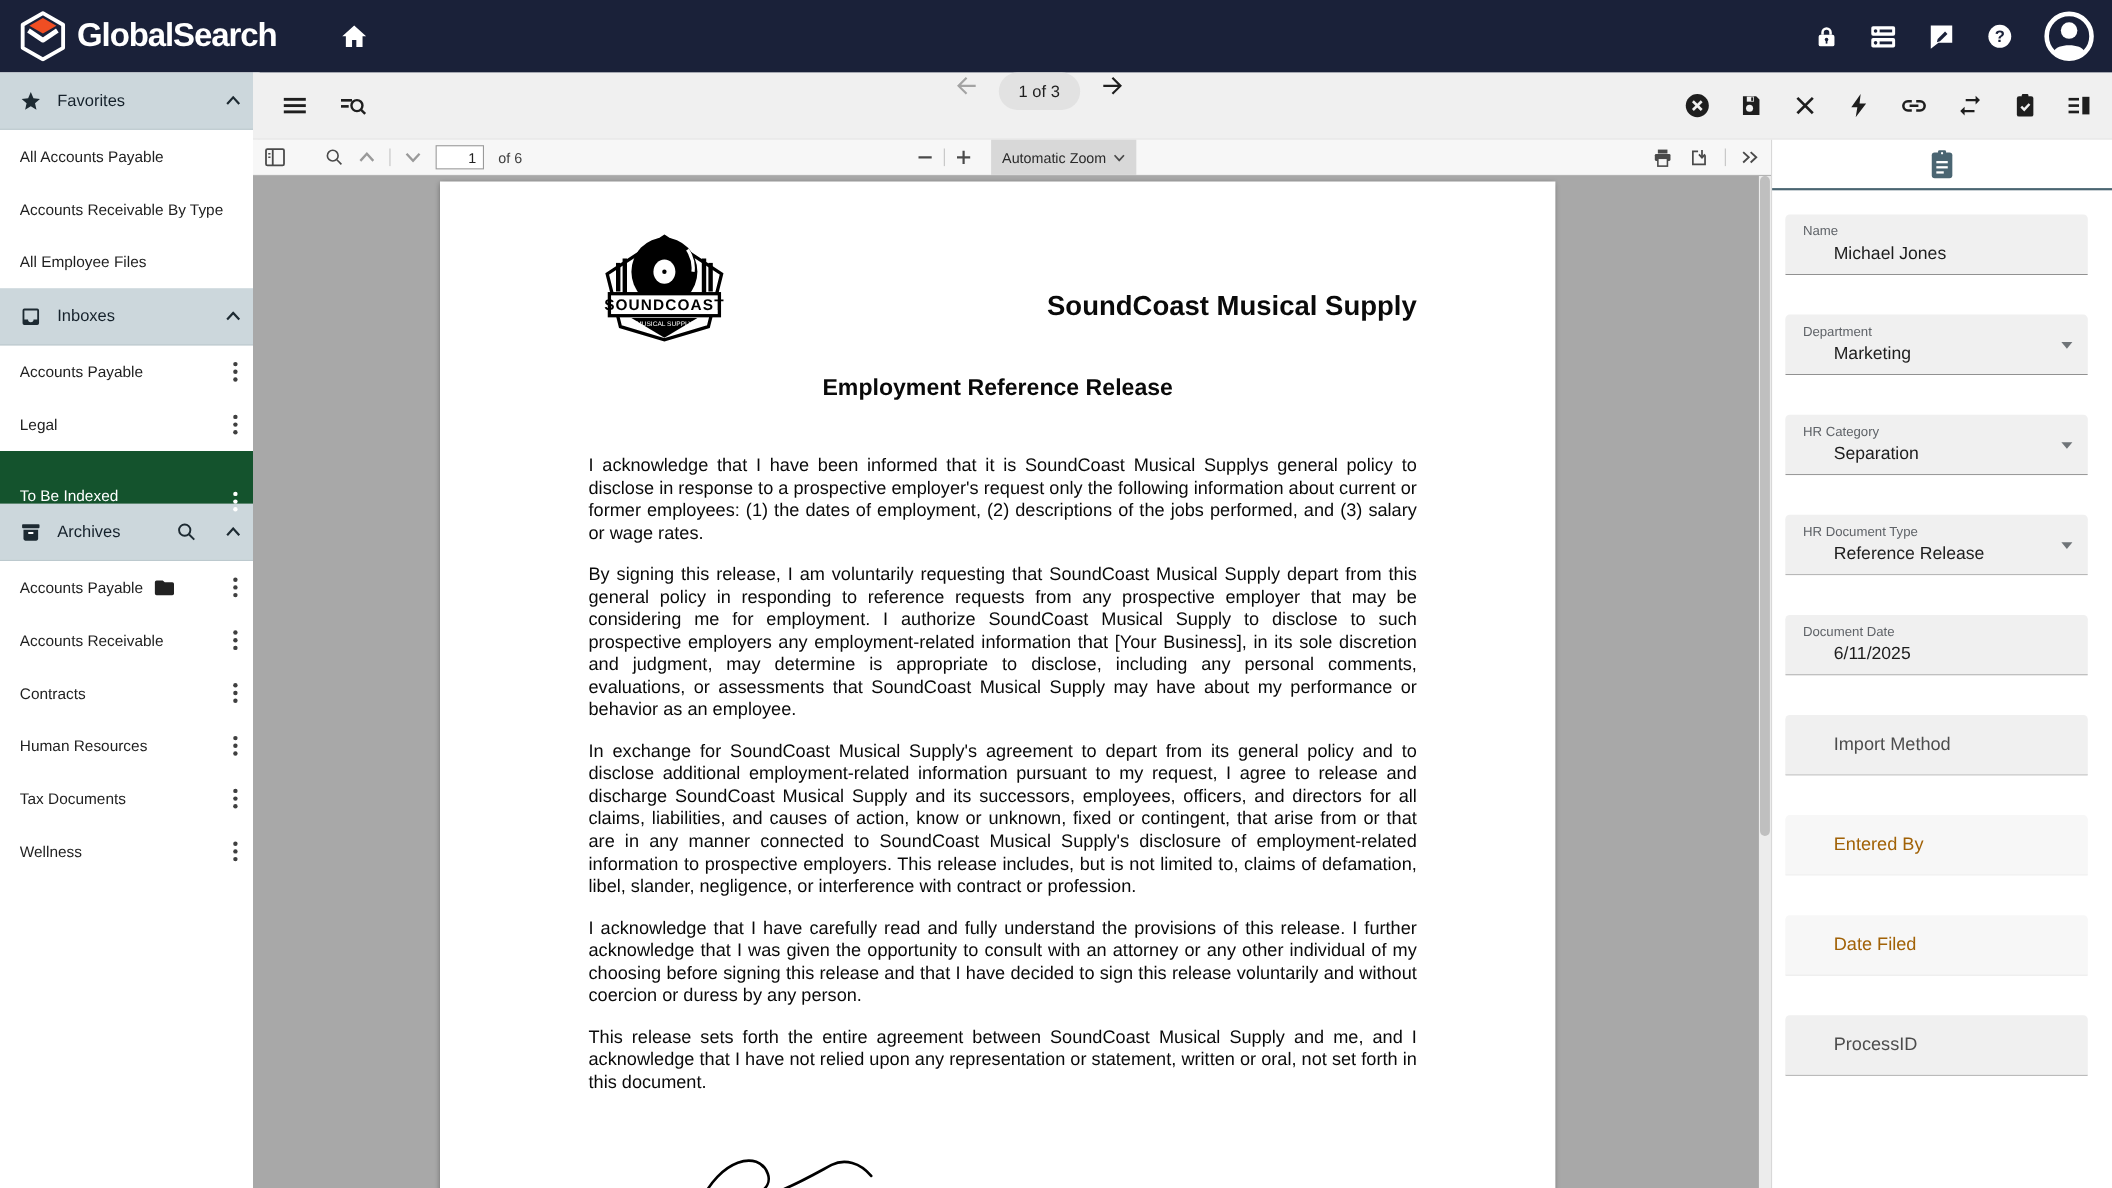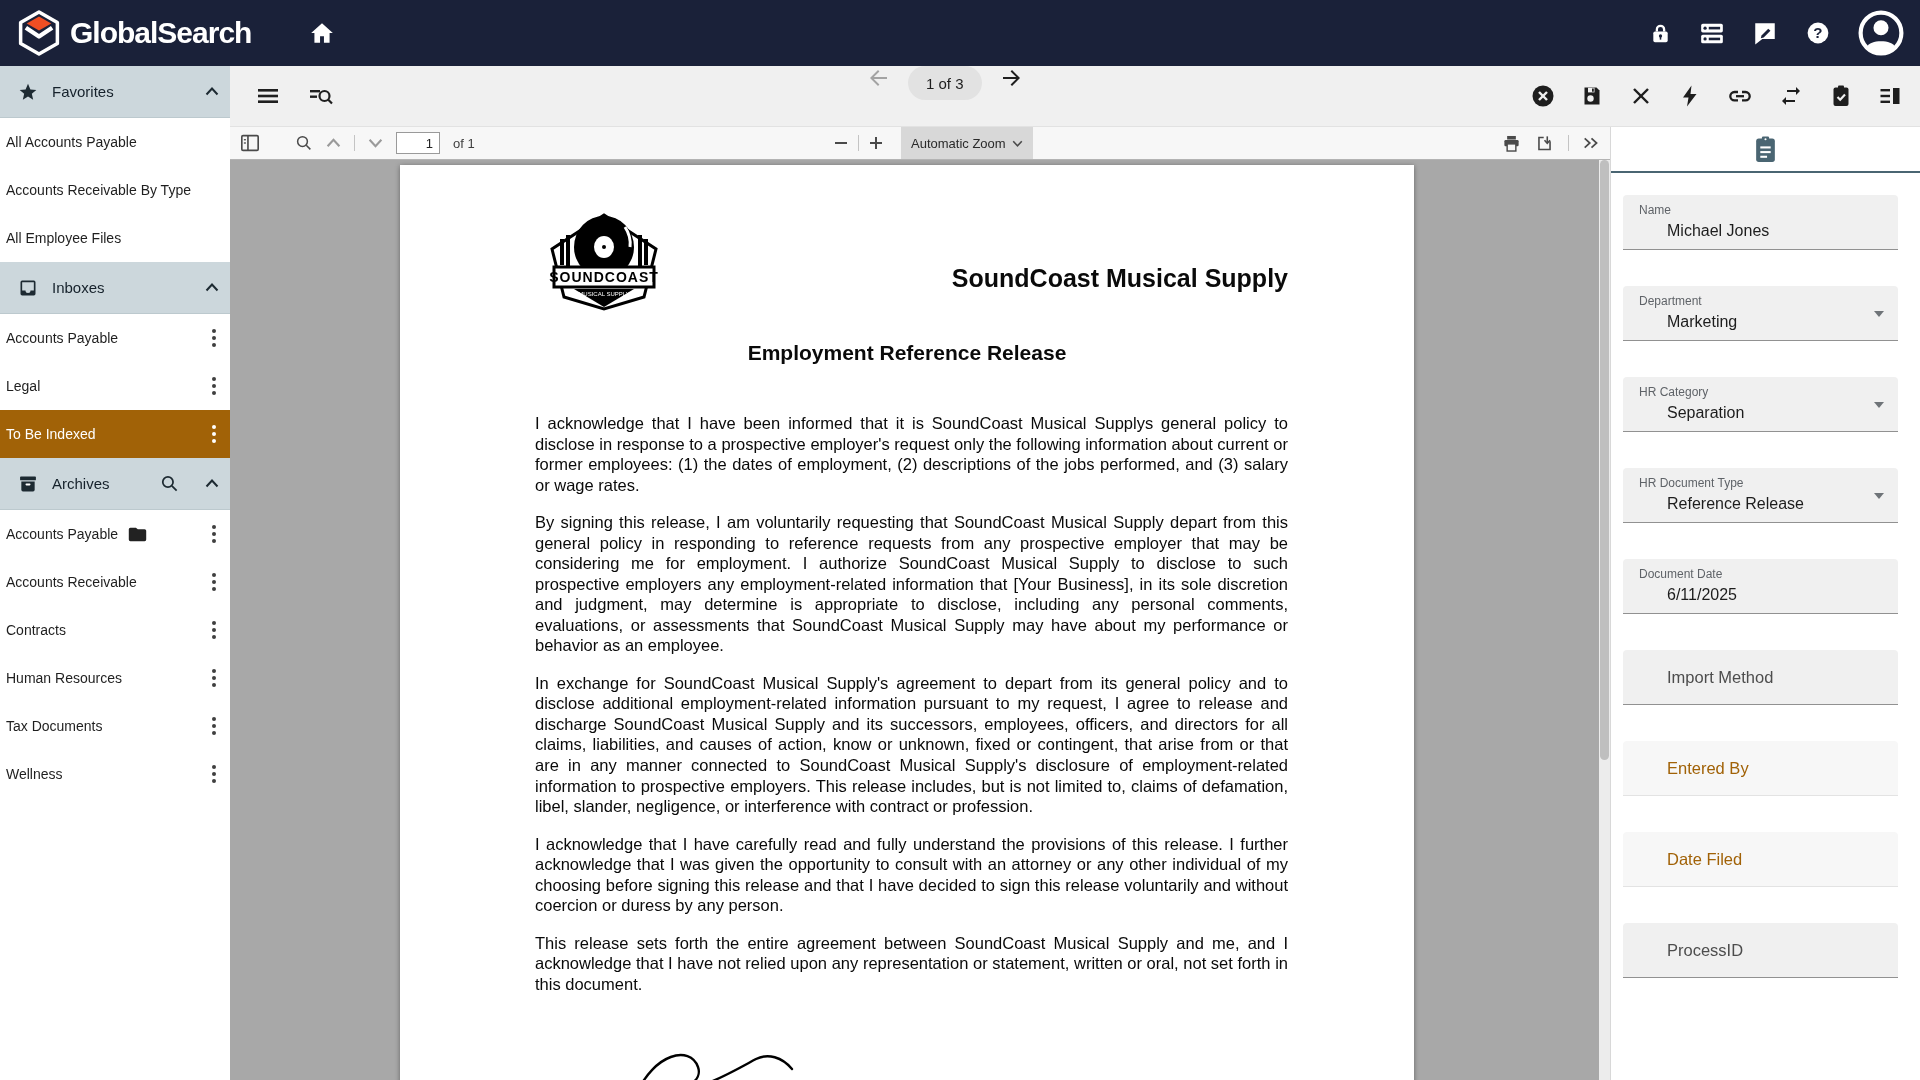--- a/index.html
+++ b/index.html
@@ -15,24 +15,24 @@
   .home-btn { margin-left:58px; background:none; border:none; cursor:pointer; display:flex; }
   .nav-right { margin-left:auto; display:flex; align-items:center; gap:27px; padding-right:16px; }
   .nav-ico { background:none; border:none; cursor:pointer; display:flex; align-items:center; }
 
   
   .sidebar { position:absolute; left:0; top:66px; width:236px; height:1014px;
              background:#fff; border-right:1px solid #c9c9c9; }
   .sec-header { height:52px; background:#ccd7dc; display:flex; align-items:center;
                 gap:14px; padding:0 16px 0 18px; border-bottom:1px solid #bcc9ce; cursor:pointer; }
   .sec-header .sec-label { font-size:15px; color:#15212b; flex:1; }
-  .nav-item { height:48px; display:flex; align-items:center; padding:0 15px 0 6px;
+  .nav-item { height:48px; display:flex; align-items:center; padding:0 15px 0 18px;
               font-size:14px; color:#1f1f1f; cursor:pointer; }
   .nav-item .txt { flex:1; white-space:nowrap; overflow:hidden; }
-  .nav-item.selected { background:#a16207; color:#fff; }
+  .nav-item.selected { background:#14532d; color:#fff;align-items:flex-end; }
   .kebab { width:4px; height:4px; border-radius:50%; background:#3f3f3f;
            box-shadow:0 -7px 0 #3f3f3f, 0 7px 0 #3f3f3f; margin-right:4px; }
   .selected .kebab { background:#fff; box-shadow:0 -7px 0 #fff, 0 7px 0 #fff; }
   .folder-ic { margin-left:10px; margin-right:auto; display:flex; }
   .nav-item .folder-ic + .kebab { margin-left:0; }
 
   
   .toolbar { position:absolute; left:230px; top:66px; width:1690px; height:61px;
              background:#f0f0f0; border-bottom:1px solid #e2e2e2; }
   .tb-left { position:absolute; left:26px; top:0; height:100%; display:flex; align-items:center; gap:28px; }
@@ -348,21 +348,21 @@
           <polyline points="1.5,7.5 7,1.5 12.5,7.5" fill="none" stroke="#9a9a9a" stroke-width="2"></polyline>
         </svg>
       </button>
       <span class="pdf-sep"></span>
       <button class="ico-btn">
         <svg width="15" height="10" viewBox="0 0 14 9">
           <polyline points="1.5,1.5 7,7.5 12.5,1.5" fill="none" stroke="#9a9a9a" stroke-width="2"></polyline>
         </svg>
       </button>
       <input class="pdf-pageinput" value="1" style="">
-      <span class="pdf-of">of 1</span>
+      <span class="pdf-of">of 6</span>
     </div>
     <div class="pdf-zoomgrp">
       <button class="ico-btn">
         <svg width="14" height="14" viewBox="0 0 14 14">
           <line x1="1" y1="7" x2="13" y2="7" stroke="#4a4a4a" stroke-width="2"></line>
         </svg>
       </button>
       <span class="pdf-sep"></span>
       <button class="ico-btn">
         <svg width="14" height="14" viewBox="0 0 14 14">

